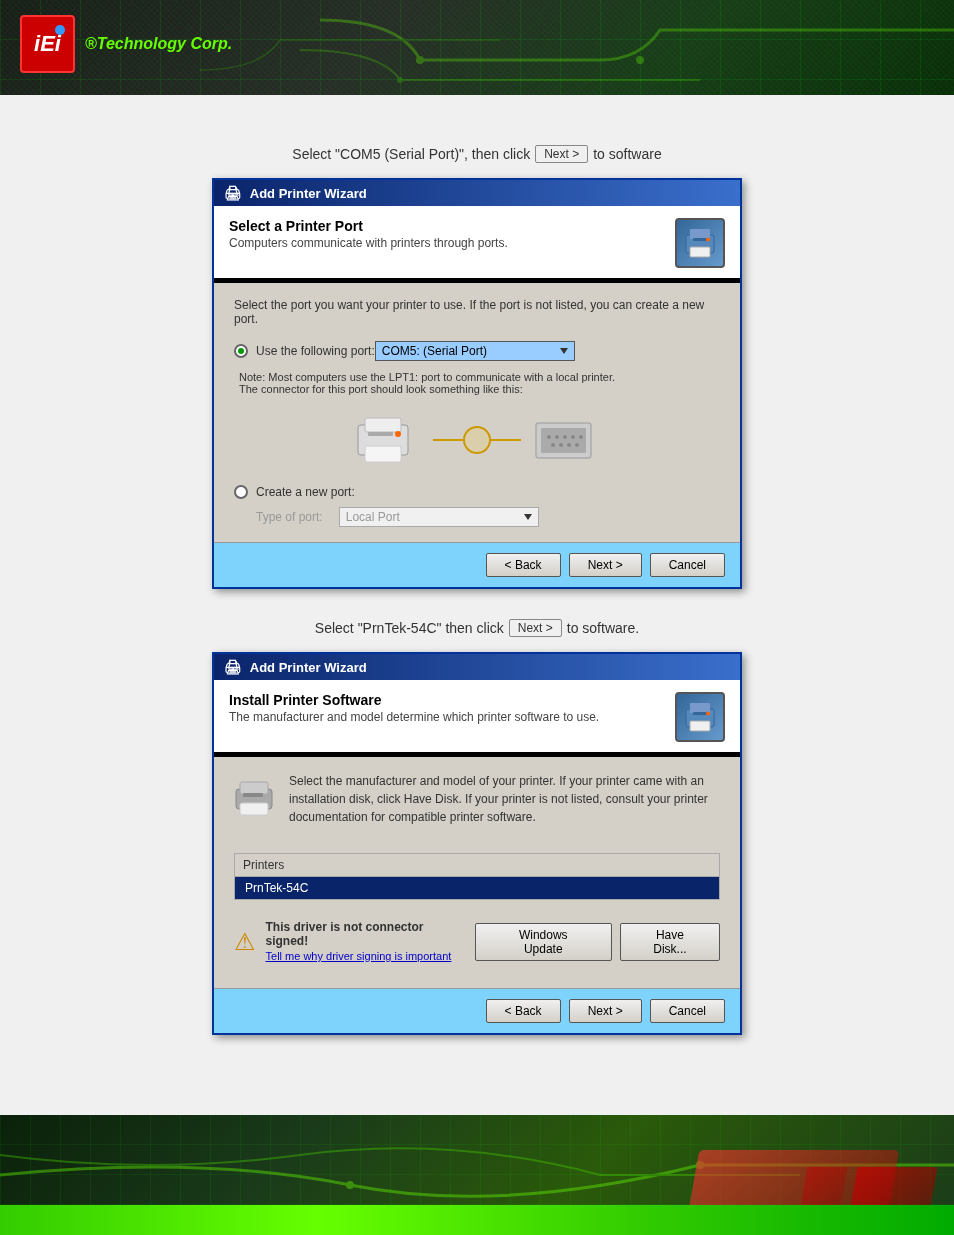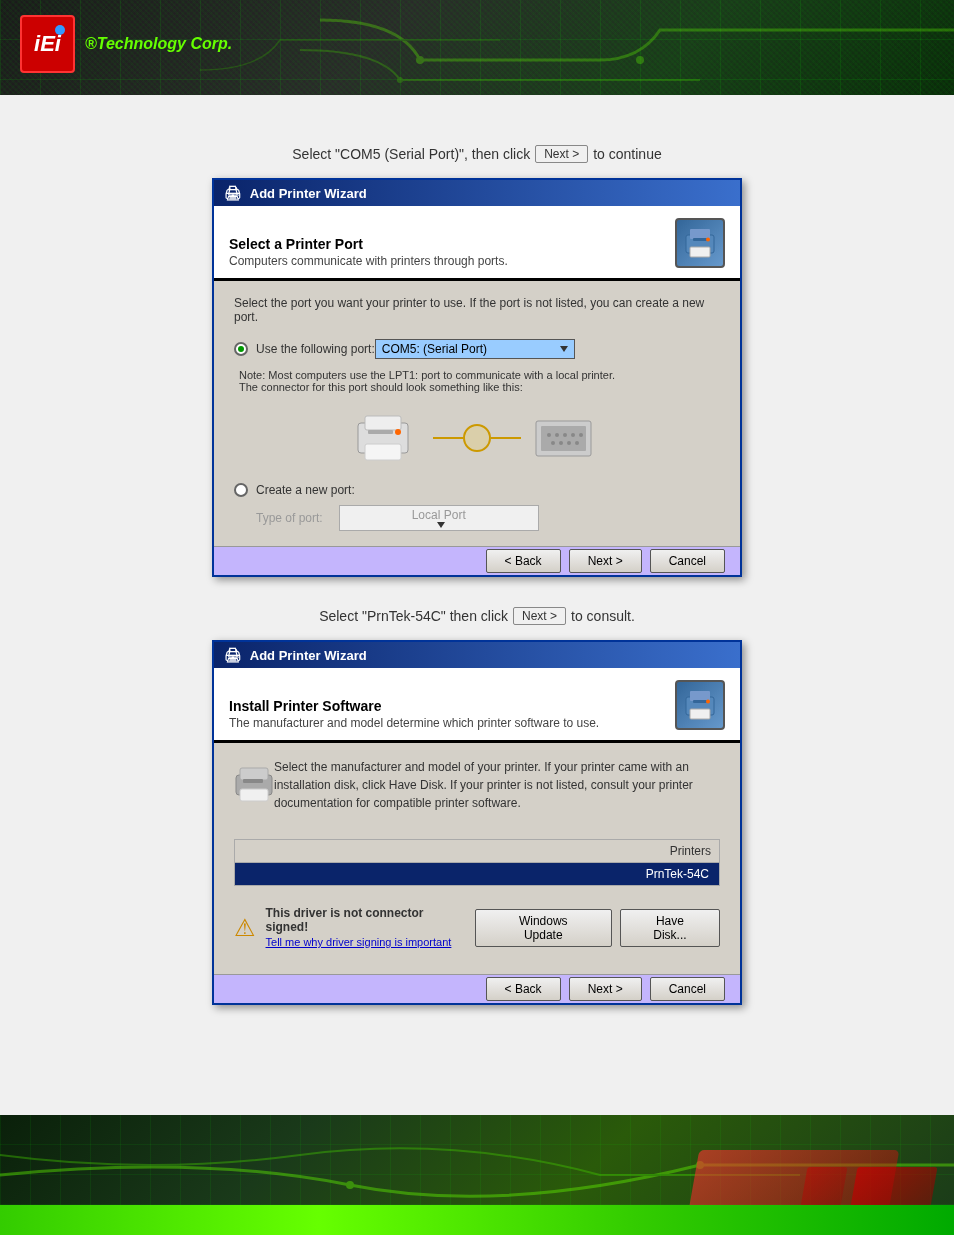--- a/index.html
+++ b/index.html
@@ -165,23 +165,23 @@
     }
     .wizard-body {
       background: #d4d0c8;
       padding: 0;
     }
 
     
     .section-header {
       background: white;
       padding: 12px 15px 10px;
-      border-bottom: 3px solid #000000;
-      display: flex;
-      align-items: flex-end;
+      border-bottom: 5px solid #000000;
+      display: flex;
+      align-items: flex-start;
       justify-content: space-between;
     }
     .section-header-text h3 {
       font-size: 14px;
       font-weight: bold;
       color: #000;
       margin-bottom: 2px;
     }
     .section-header-text p {
       font-size: 12px;
@@ -283,48 +283,46 @@
       background: #f0f0f0;
       border: 1px solid #aaa;
       padding: 2px 6px;
       font-size: 12px;
       color: #999;
       width: 200px;
       display: inline-flex;
       align-items: center;
       justify-content: space-between;
       margin-left: 8px;
-      flex-direction: column;
     }
 
     
     .wizard-buttons {
-      padding: 2px 15px;
+      padding: 10px 15px;
       border-top: 1px solid #999;
       display: flex;
       justify-content: flex-end;
       gap: 8px;
-      background: #c4b5fd;
+      background: #7dd3fc;
     }
     .btn-wizard {
       padding: 4px 18px;
       font-size: 12px;
       border: 1px solid #555;
       background: linear-gradient(180deg, #f0f0f0, #d4d0c8);
       cursor: pointer;
       color: #000;
       border-radius: 2px;
     }
 
     
     .printers-list {
       border: 1px solid #aaa;
       background: white;
       margin: 20px 0;
-      text-align: right;
     }
     .printers-list-header {
       background: #d4d0c8;
       padding: 4px 8px;
       font-size: 12px;
       color: #333;
       border-bottom: 1px solid #aaa;
     }
     .printers-list-item {
       padding: 4px 10px;
@@ -370,20 +368,21 @@
       font-size: 12px;
       border: 1px solid #555;
       background: linear-gradient(180deg, #f0f0f0, #d4d0c8);
       cursor: pointer;
     }
 
     
     .info-section {
       display: flex;
       align-items: flex-start;
+      gap: 15px;
       margin-bottom: 27px;
       justify-content: flex-end;
     }
     .info-printer-icon {
       font-size: 30px;
       color: #555;
       flex-shrink: 0;
       margin-top: 5px;
     }
     .info-text {
@@ -416,21 +415,21 @@
     <circle cx="640" cy="60" r="4" fill="#66ff00"></circle>
     <circle cx="400" cy="80" r="3" fill="#44cc00"></circle>
   </svg>
 </div>
 
 <div class="main-content">
 
   <div class="instruction-text">
     <span>Select "COM5 (Serial Port)", then click</span>
     <span class="next-inline">Next &gt;</span>
-    <span>to continue</span>
+    <span>to software</span>
   </div>
 
   <div class="wizard-window">
     <div class="wizard-titlebar">
       <span class="wizard-titlebar-icon">🖨</span>
       <span>Add Printer Wizard</span>
     </div>
     <div class="wizard-body">
 
       <div class="section-header">
@@ -515,21 +514,21 @@
         <button class="btn-wizard">&lt; Back</button>
         <button class="btn-wizard" style="background:linear-gradient(180deg,#f0f0f0,#d4d0c8);border:1px solid #555;">Next &gt;</button>
         <button class="btn-wizard">Cancel</button>
       </div>
     </div>
   </div>
 
   <div class="instruction-text">
     <span>Select "PrnTek-54C" then click</span>
     <span class="next-inline">Next &gt;</span>
-    <span>to consult.</span>
+    <span>to software.</span>
   </div>
 
   <div class="wizard-window">
     <div class="wizard-titlebar">
       <span class="wizard-titlebar-icon">🖨</span>
       <span>Add Printer Wizard</span>
     </div>
     <div class="wizard-body">
 
       <div class="section-header">

